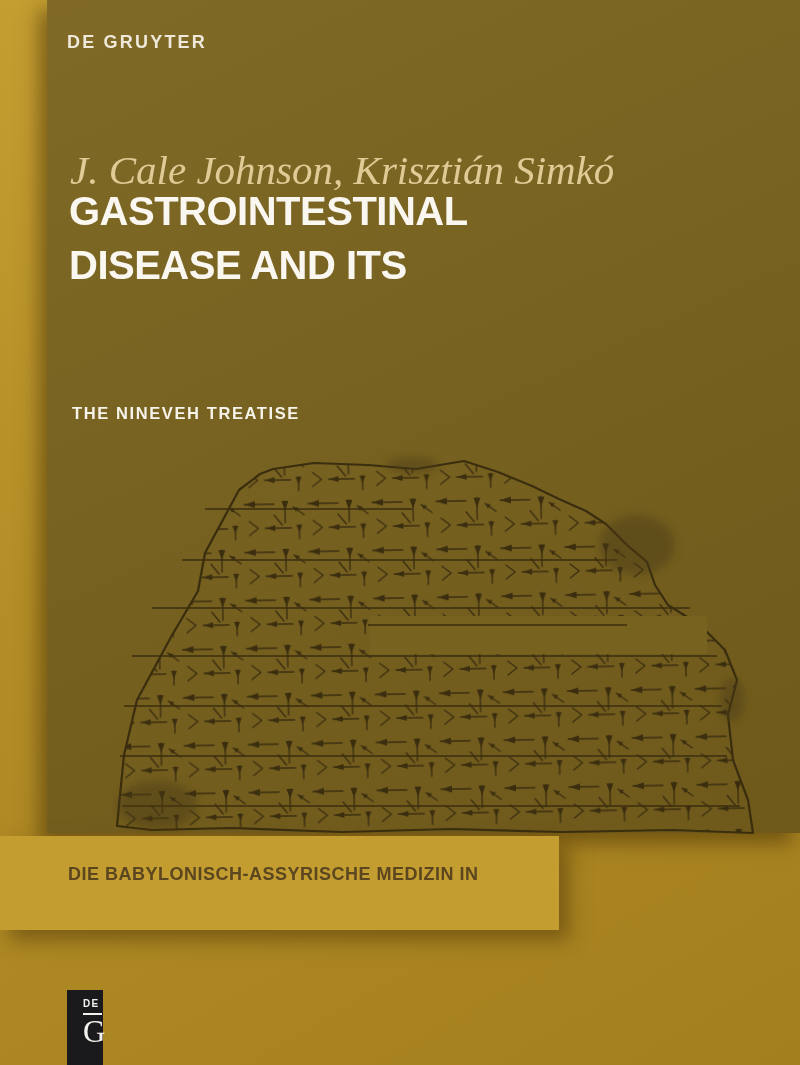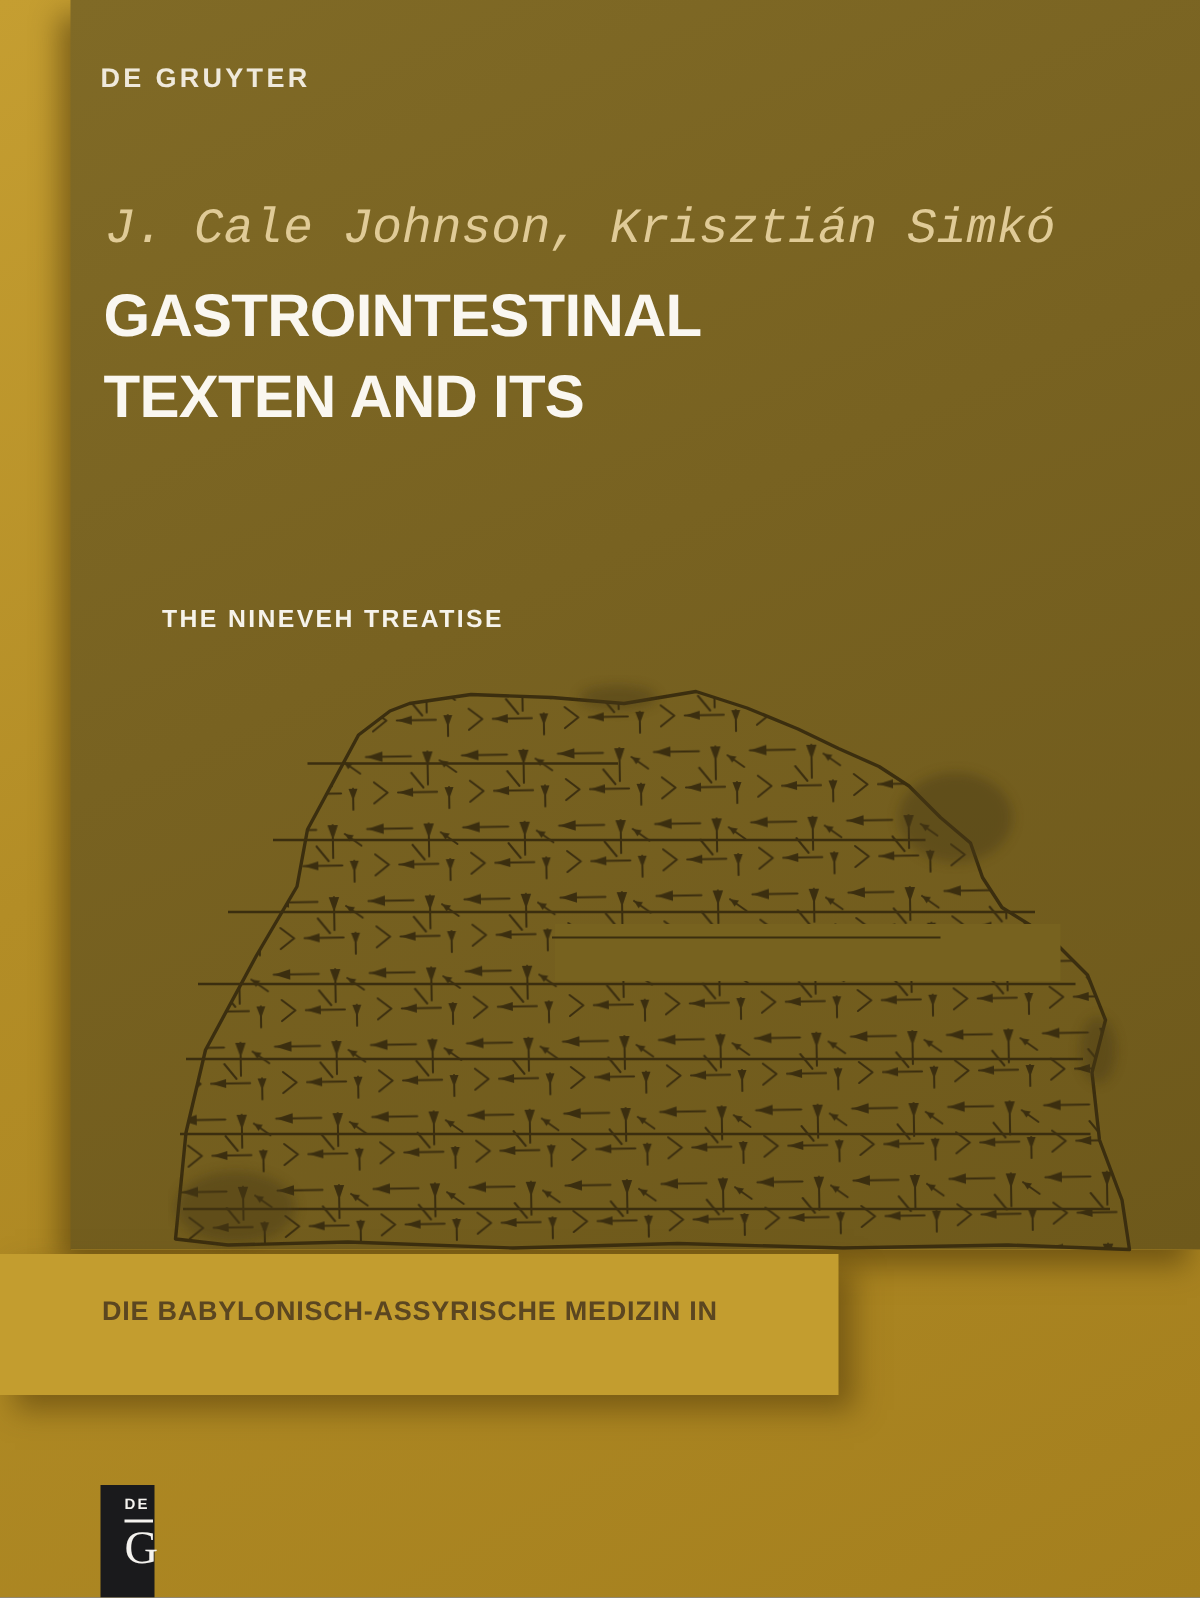--- a/index.html
+++ b/index.html
@@ -8,37 +8,37 @@
     background:linear-gradient(150deg,#C59E31 0%,#B38D26 40%,#A47F1E 100%);
     font-family:"Liberation Sans",sans-serif;
   }
   
   .panel{
     position:absolute;left:47px;top:0;width:753px;height:833px;
     background:linear-gradient(155deg,#806A26 0%,#786221 45%,#6E591B 100%);
     box-shadow:-8px 10px 18px rgba(70,50,8,.55);
   }
   .brand{
-    position:absolute;left:20px;top:42px;
+    position:absolute;left:20px;top:32px;
     font-size:18px;font-weight:700;letter-spacing:2.2px;color:#EFE9DB;
   }
   .authors{
-    position:absolute;left:23px;top:134px;
-    font-family:Liberation Mono, monospace;font-style:italic;
-    font-size:33px;color:#E0CB97;white-space:nowrap;
+    position:absolute;left:23px;top:146px;
+    font-family:Liberation Serif, serif;font-style:italic;
+    font-size:41px;color:#E0CB97;white-space:nowrap;
   }
   .title{
     position:absolute;left:22px;top:184px;
     font-size:40px;line-height:54px;font-weight:700;letter-spacing:-0.5px;
     color:#FAF7F0;white-space:nowrap;
   }
   .title span{display:block;}
   .subtitle{
     position:absolute;left:25px;top:404px;
-    font-size:16.5px;font-weight:700;letter-spacing:1.6px;color:#F6F3EA;margin-left:36px;
+    font-size:16.5px;font-weight:700;letter-spacing:1.6px;color:#F6F3EA;
   }
   .tablet{position:absolute;left:112px;top:450px;}
   
   .band{
     position:absolute;left:0;top:836px;width:559px;height:94px;
     background:#C39D2F;
     box-shadow:10px 10px 18px rgba(74,52,8,.5);
     box-sizing:border-box;padding:27px 0 0 68px;
     font-size:18px;line-height:22px;font-weight:700;letter-spacing:.5px;
     color:#5B4620;
@@ -55,21 +55,21 @@
 </head>
 <body>
 
 <div class="page">
 
   <div class="panel">
     <div class="brand">DE GRUYTER</div>
     <div class="authors">J. Cale Johnson, Krisztián Simkó</div>
     <div class="title">
       <span>GASTROINTESTINAL</span>
-      <span>TEXTEN AND ITS</span>
+      <span>DISEASE AND ITS</span>
     </div>
     <div class="subtitle">THE NINEVEH TREATISE</div>
   </div>
 
   <svg class="tablet" width="656" height="385" viewBox="0 0 656 385">
     <defs>
       <pattern id="cun" width="64" height="48" patternUnits="userSpaceOnUse" patternTransform="rotate(-1)">
         <g stroke="#3B2E0F" stroke-width="1.4" fill="none" stroke-linecap="round">
           <path d="M3,9 h30"></path>
           <path d="M44,6 v22"></path>

